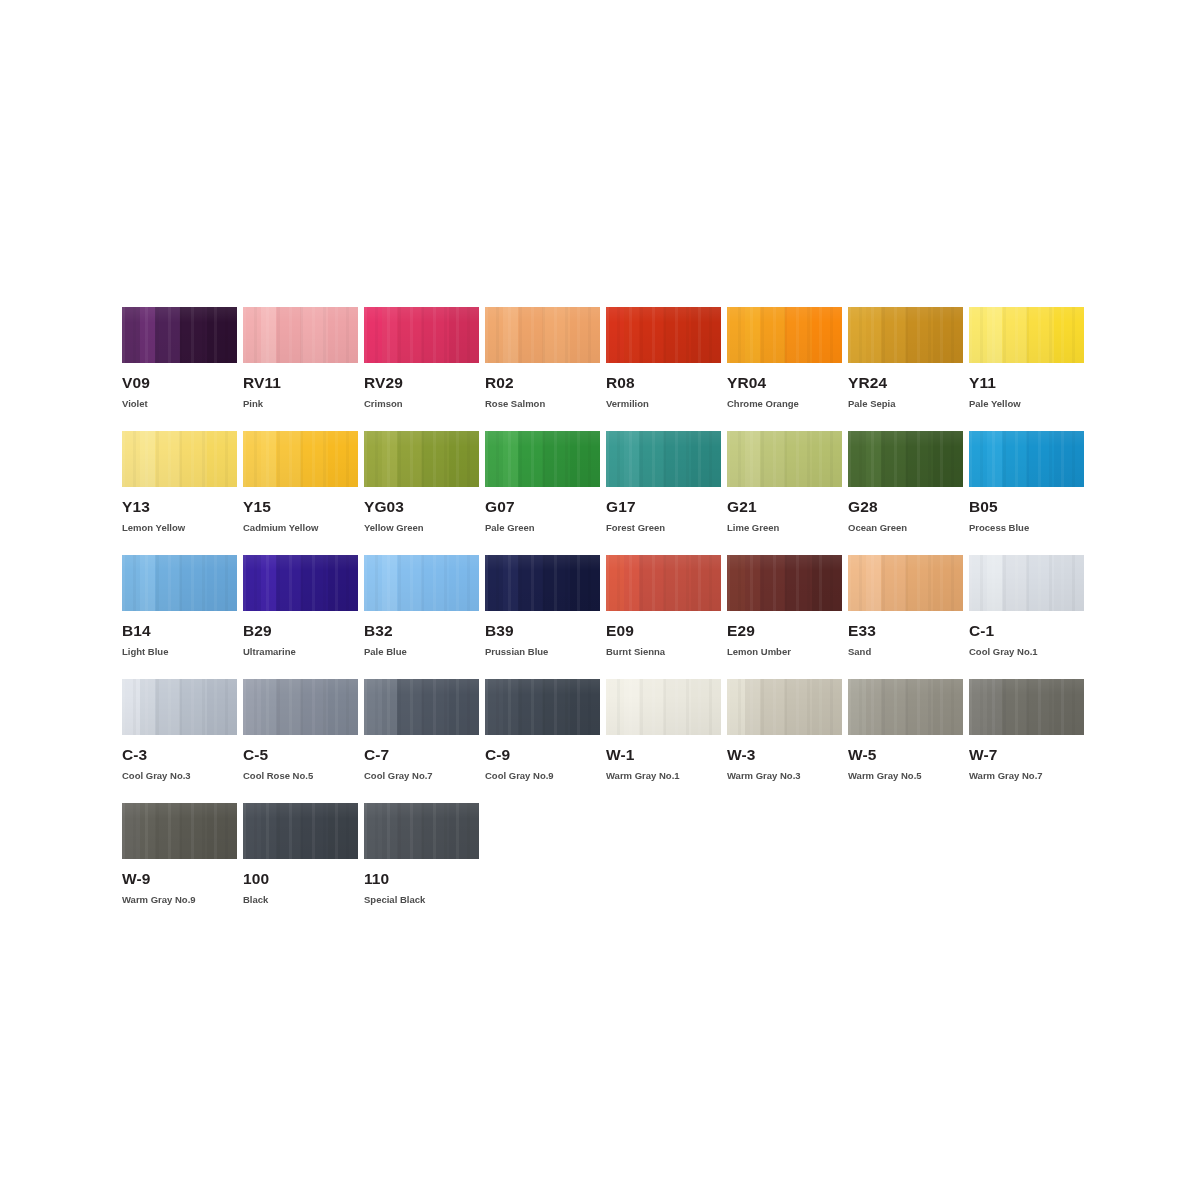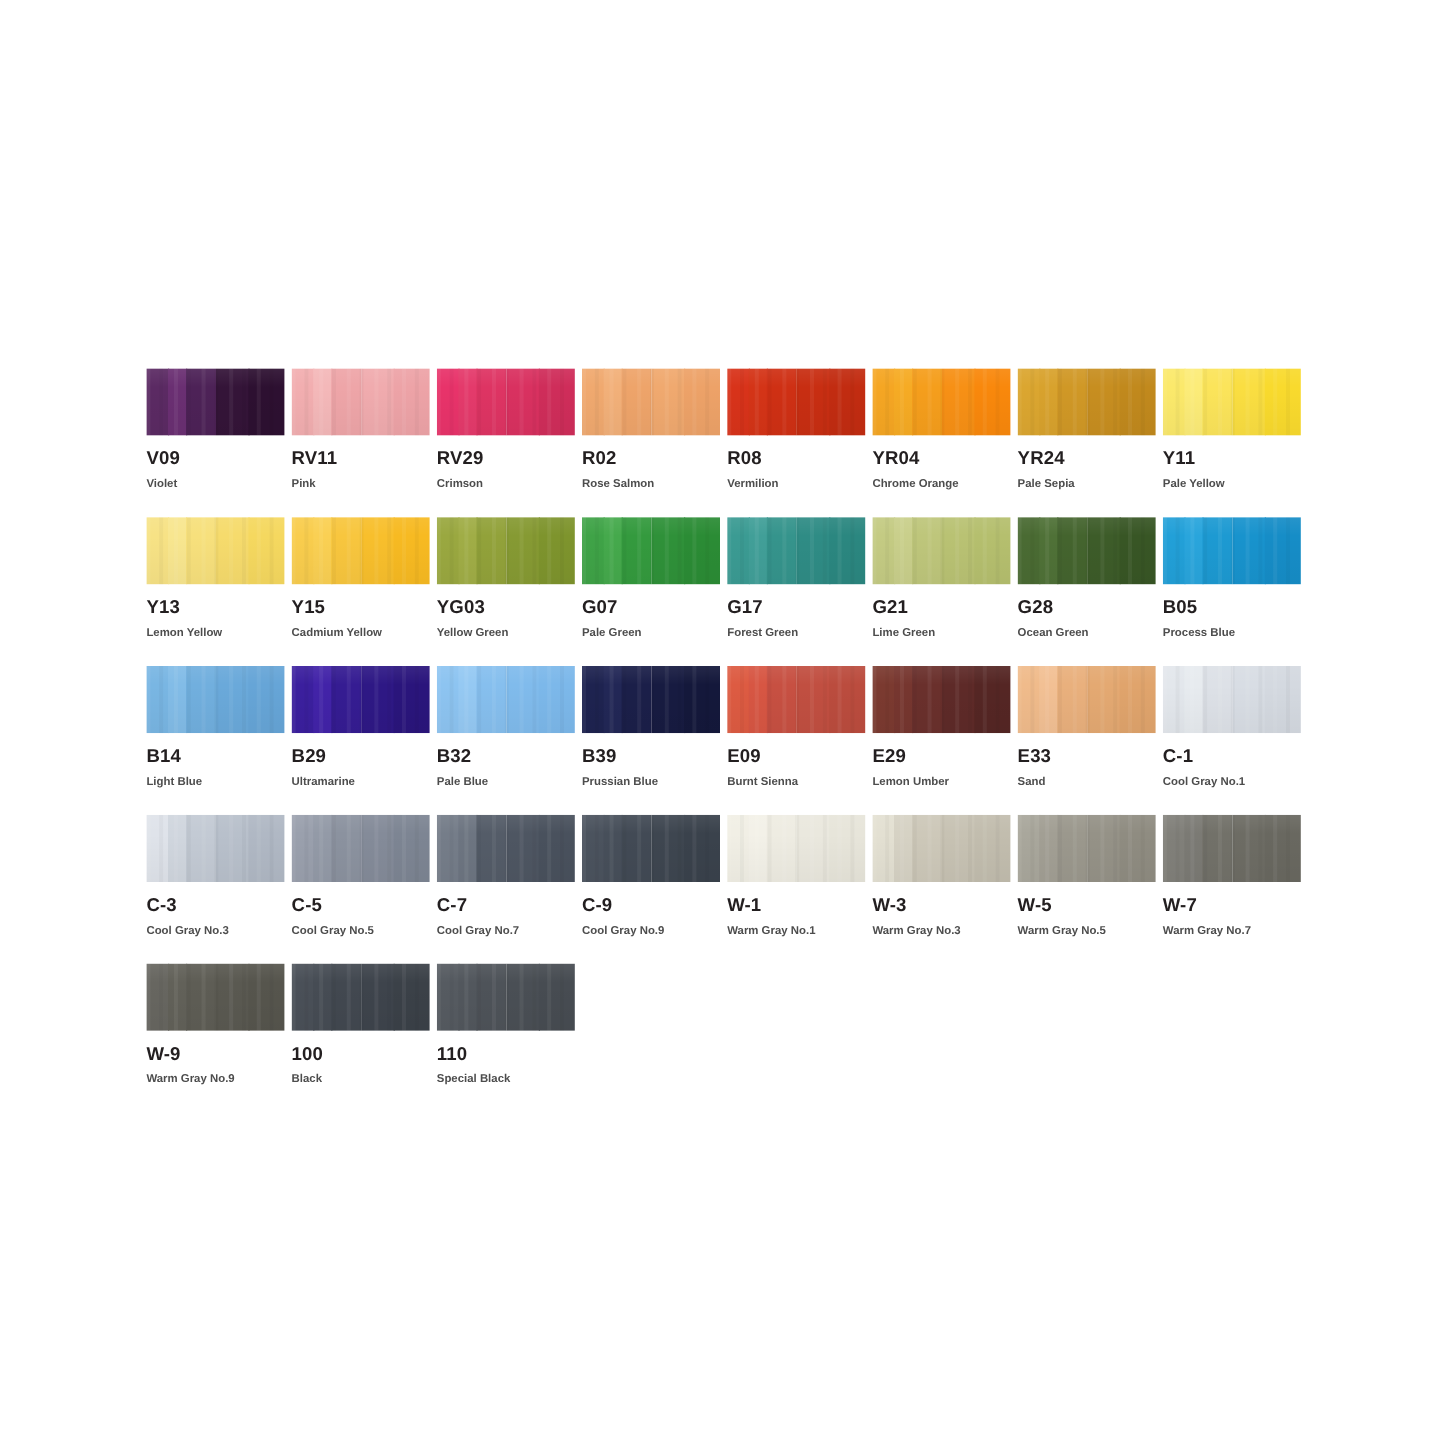--- a/index.html
+++ b/index.html
@@ -411,21 +411,21 @@
         <div class="swatch-chip">
           <div class="band" style="left: 0%; width: 16.6%; background: rgb(154, 160, 173);"></div>
           <div class="band" style="left: 16%; width: 13.6%; background: rgb(147, 154, 167);"></div>
           <div class="band" style="left: 29%; width: 21.6%; background: rgb(139, 146, 159);"></div>
           <div class="band" style="left: 50%; width: 24.6%; background: rgb(132, 139, 153);"></div>
           <div class="band" style="left: 74%; width: 26.6%; background: rgb(125, 133, 147);"></div>
           <div class="streaks"></div>
           <div class="sheen"></div>
         </div>
         <div class="swatch-code">C-5</div>
-        <div class="swatch-name">Cool Gray No.5</div>
+        <div class="swatch-name">Cool Rose No.5</div>
       </div>
       <div class="swatch-cell">
         <div class="swatch-chip">
           <div class="band" style="left: 0%; width: 16.6%; background: rgb(117, 125, 137);"></div>
           <div class="band" style="left: 16%; width: 13.6%; background: rgb(109, 117, 129);"></div>
           <div class="band" style="left: 29%; width: 21.6%; background: rgb(84, 92, 104);"></div>
           <div class="band" style="left: 50%; width: 24.6%; background: rgb(78, 86, 98);"></div>
           <div class="band" style="left: 74%; width: 26.6%; background: rgb(73, 81, 93);"></div>
           <div class="streaks"></div>
           <div class="sheen"></div>

